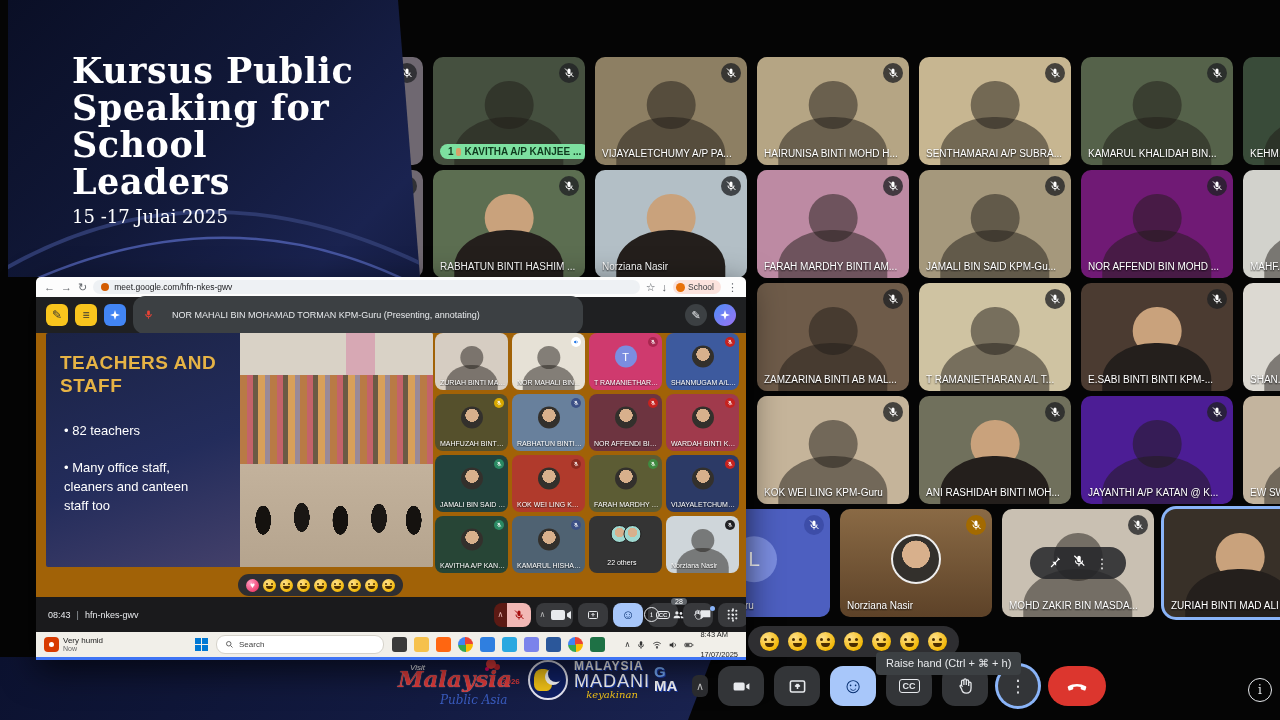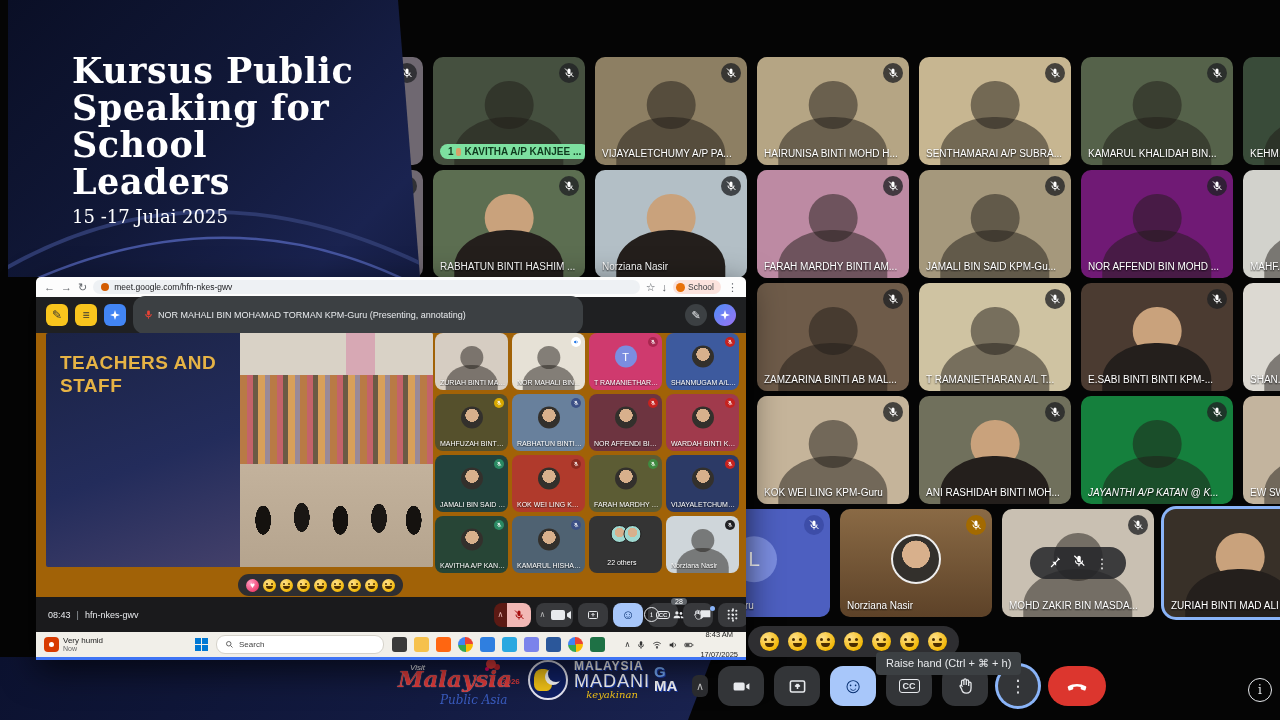--- a/index.html
+++ b/index.html
@@ -115,21 +115,21 @@
   #profile{height:14px;background:#fbe3dd;border-radius:8px;display:flex;align-items:center;gap:3px;
            padding:0 7px 0 3px;font-size:8.5px;color:#3c4043;}
   #profile .pdot{width:9px;height:9px;border-radius:50%;background:#e8710a;}
   #mtb{height:36px;background:#1f2022;display:flex;align-items:center;gap:7px;padding:0 10px;flex:0 0 36px;}
   .ysq{width:22px;height:22px;border-radius:6px;background:#f9c51d;color:#333;display:flex;
        align-items:center;justify-content:center;font-size:12px;}
   .bsq{width:22px;height:22px;border-radius:6px;background:#4285f4;display:flex;align-items:center;
        justify-content:center;}
   .bsq svg{width:12px;height:12px;}
   #ppill{flex:1;max-width:430px;height:38px;background:#3c4043;border-radius:12px;display:flex;
-         align-items:center;gap:4px;padding:0 10px;color:#e8eaed;font-size:9px;white-space:nowrap;
+         align-items:center;gap:18px;padding:0 10px;color:#e8eaed;font-size:9px;white-space:nowrap;
          overflow:hidden;}
   #ppill svg{width:11px;height:11px;flex:0 0 11px;}
   #mtb .rt{margin-left:auto;display:flex;gap:7px;align-items:center;}
   .cbtn{width:22px;height:22px;border-radius:50%;background:#3c4043;color:#e8eaed;display:flex;
         align-items:center;justify-content:center;font-size:11px;}
   .gem{background:linear-gradient(135deg,#4e8df6,#9b72f3);}
   .gem svg{width:12px;height:12px;}
   #content{position:relative;flex:1;background:#a16207;}
   
   #slide{position:absolute;left:10px;top:0;width:387px;height:234px;display:flex;border-radius:2px;
@@ -217,21 +217,21 @@
   #winlogo i{background:#0078d4;}
   #searchpill{width:150px;height:17px;background:#fff;border:1px solid #d5d2ca;border-radius:9px;
         display:flex;align-items:center;gap:5px;padding:0 8px;color:#444;}
   #searchpill svg{width:9px;height:9px;}
   #apps{display:flex;gap:7px;align-items:center;}
   #apps i{width:15px;height:15px;border-radius:3px;display:block;}
   #apps i.multi{border-radius:50%;background:conic-gradient(#ea4335 0 25%,#fbbc04 25% 50%,#34a853 50% 75%,#4285f4 75% 100%);}
   #tray{margin-left:auto;display:flex;align-items:center;gap:6px;}
   #tray svg{width:10px;height:10px;}
   #tray .car{font-size:8px;color:#333;}
-  #clock{display:flex;flex-direction:column;line-height:1.2;text-align:center;font-size:7.5px;gap:11px;}
+  #clock{display:flex;flex-direction:column;line-height:1.2;text-align:left;font-size:7.5px;gap:11px;}
 </style>
 </head>
 <body>
 
 <div id="stage">
 
   <div>
     <div class="prow" style="left:271px;top:57px">
         <div class="ptile video person-dark" style="background: rgb(111, 104, 113);">
         <div class="silo"></div>
@@ -472,21 +472,21 @@
         <div class="mic">
             <svg viewBox="0 0 24 24" fill="#fff">
               <path d="M12 14a3 3 0 0 0 3-3V6a3 3 0 0 0-6 0v5a3 3 0 0 0 3 3z"></path>
               <path d="M17 11a5 5 0 0 1-10 0H5a7 7 0 0 0 6 6.9V21h2v-3.1A7 7 0 0 0 19 11h-2z"></path>
               <path d="M4 3l17 17" stroke="#fff" stroke-width="2"></path>
             </svg>
           </div>
 
         <div class="pname"><span class="nmtxt">ANI RASHIDAH BINTI MOH...</span></div>
       </div>
-        <div class="ptile video person-dark" style="background: #15803d; font-style: italic;">
+        <div class="ptile video person-dark" style="background: #4c1d95;">
         <div class="silo"></div>
 
         <div class="mic">
             <svg viewBox="0 0 24 24" fill="#fff">
               <path d="M12 14a3 3 0 0 0 3-3V6a3 3 0 0 0-6 0v5a3 3 0 0 0 3 3z"></path>
               <path d="M17 11a5 5 0 0 1-10 0H5a7 7 0 0 0 6 6.9V21h2v-3.1A7 7 0 0 0 19 11h-2z"></path>
               <path d="M4 3l17 17" stroke="#fff" stroke-width="2"></path>
             </svg>
           </div>
 
@@ -610,20 +610,24 @@
             <svg viewBox="0 0 24 24" fill="#fff">
               <path d="M12 2l2.4 7.6L22 12l-7.6 2.4L12 22l-2.4-7.6L2 12l7.6-2.4z"></path>
             </svg>
           </span>
       </div>
     </div>
     <div id="content">
       <div id="slide">
         <div id="slidetext">
           <h2>TEACHERS AND STAFF</h2>
+          <ul>
+            <li>82 teachers</li>
+            <li>Many office staff, cleaners and canteen staff too</li>
+          </ul>
         </div>
         <div id="photo">
           <i class="roof" style="position:absolute"></i>
             <i class="crowd"></i>
             <i class="floor"></i>
             <i class="seated"></i>
         </div>
       </div>
       <div id="igrid">
           <div class="itile video person-dark" style="background: rgb(214, 205, 194);">

